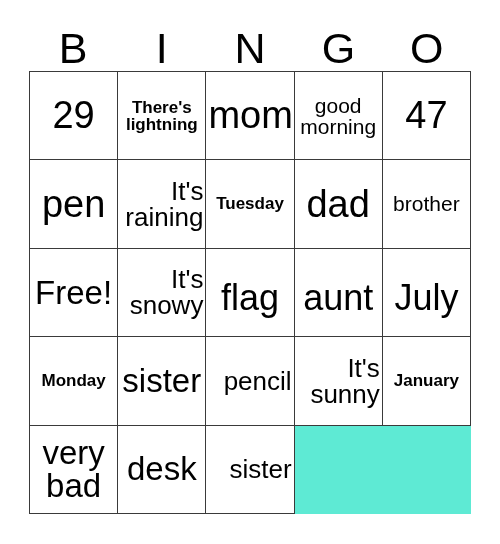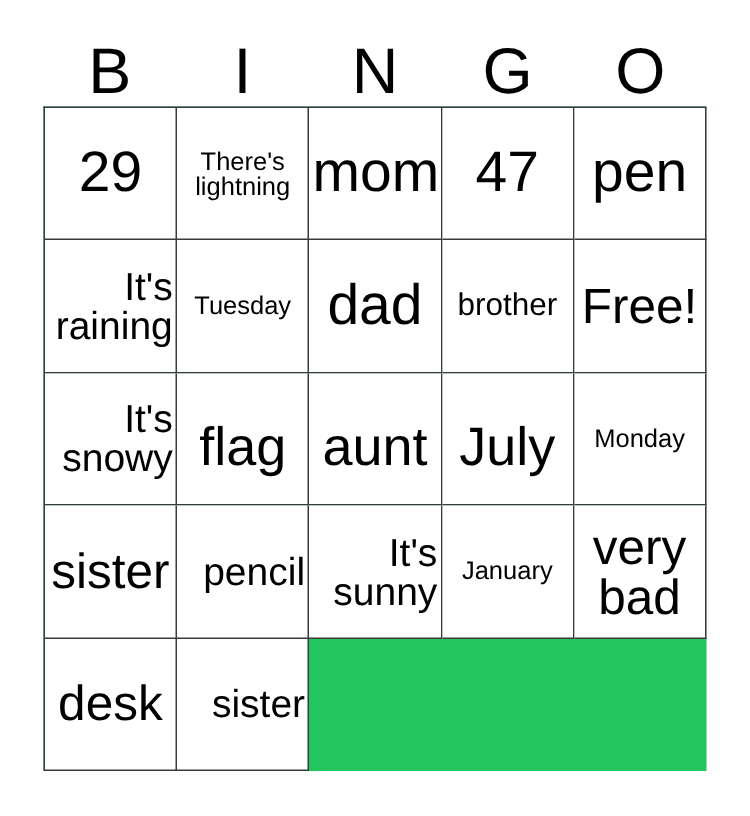--- a/index.html
+++ b/index.html
@@ -54,21 +54,21 @@
     left: 29px;
     top: 71px;
     width: 442px;
     height: 443px;
     box-sizing: border-box;
     border-top: 1px solid #3a3a3a;
     border-left: 1px solid #3a3a3a;
     display: grid;
     grid-template-columns: repeat(5, 1fr);
     grid-template-rows: repeat(5, 1fr);
-    background: #22c55e;
+    background: #5eead4;
   }
   .cell {
     box-sizing: border-box;
     border-right: 1px solid #3a3a3a;
     border-bottom: 1px solid #3a3a3a;
     display: flex;
     align-items: center;
     justify-content: center;
     overflow: hidden;
     background: #ffffff;
@@ -83,21 +83,21 @@
     font-weight: 400;
     color: #000000;
   }
 
   
   .fs-xl   { font-size: 38px; }
   .fs-lg   { font-size: 36px; margin-top: 12px; }
   .fs-md   { font-size: 33px; }
   .fs-sm   { font-size: 26px; text-align: right; }
   .fs-xs   { font-size: 21px; }
-  .fs-xxs  { font-size: 17px; }
+  .fs-xxs  { font-size: 17px; font-weight: bold; }
   .fs-tiny { font-size: 15.5px; }
 
   .two-line { line-height: 1.0; }
 </style>
 </head>
 <body>
 
 <div id="bingo-card">
 
   <div id="bingo-header">
@@ -123,20 +123,24 @@
         <span class="cell-text fs-xl">29</span>
       </div>
       <div class="cell">
         <span class="cell-text fs-xxs two-line">There's
 lightning</span>
       </div>
       <div class="cell">
         <span class="cell-text fs-xl">mom</span>
       </div>
       <div class="cell">
+        <span class="cell-text fs-xs two-line">good
+morning</span>
+      </div>
+      <div class="cell">
         <span class="cell-text fs-xl">47</span>
       </div>
       <div class="cell">
         <span class="cell-text fs-xl">pen</span>
       </div>
       <div class="cell">
         <span class="cell-text fs-sm two-line">It's
 raining</span>
       </div>
       <div class="cell">

